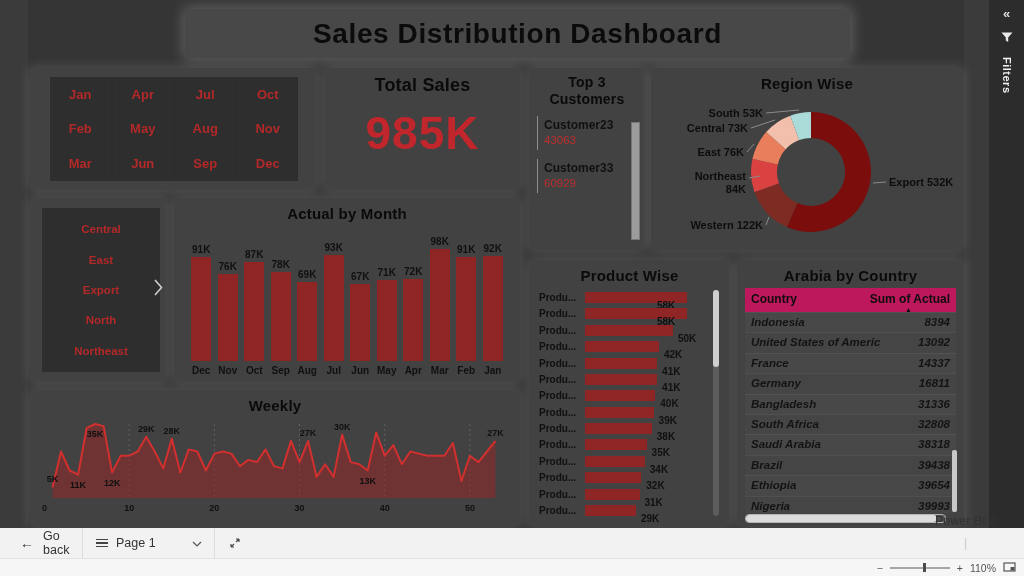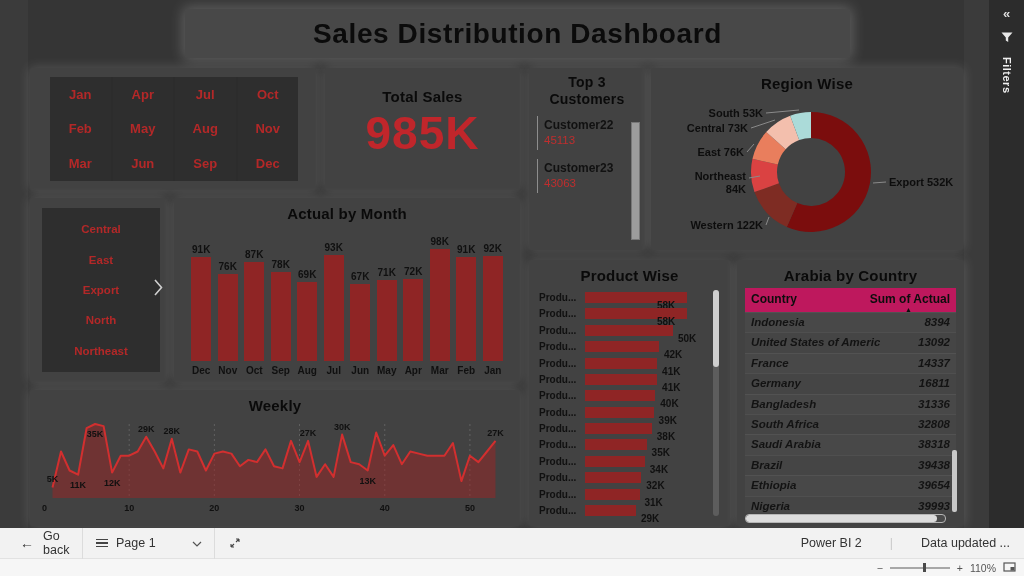--- a/index.html
+++ b/index.html
@@ -98,21 +98,21 @@
   .footer{position:absolute;left:0;top:528px;width:1024px;height:31px;background:#f2f2f2;
     display:flex;align-items:center;font-size:12.5px;color:#333;border-bottom:1px solid #e2e2e2;box-sizing:border-box;}
   .f-sep{width:1px;height:31px;background:#dcdcdc;flex:none;}
   .f-goback{width:82px;display:flex;align-items:center;gap:9px;padding-left:20px;box-sizing:border-box;cursor:pointer;}
   .f-back-arrow{font-size:14px;color:#333;}
   .f-page{width:131px;display:flex;align-items:center;gap:8px;padding:0 12px 0 13px;box-sizing:border-box;cursor:pointer;}
   .f-page .grow{flex:1;}
   .hamburger{width:12px;display:flex;flex-direction:column;gap:2.4px;}
   .hamburger div{height:1.4px;background:#444;}
   .f-collapse{padding:0 14px;cursor:pointer;display:flex;align-items:center;}
-  .f-right{margin-left:auto;display:flex;align-items:center;gap:28px;padding-right:14px;}
+  .f-right{margin-left:auto;display:flex;align-items:center;gap:8px;padding-right:14px;flex-direction:column;}
   .f-pipe{color:#c9c9c9;}
   
   .zoombar{position:absolute;left:0;top:559px;width:1024px;height:17px;background:#f6f6f6;
     display:flex;align-items:center;justify-content:flex-end;gap:7px;padding-right:8px;box-sizing:border-box;
     font-size:10.5px;color:#555;}
   .z-track{position:relative;width:60px;height:2px;background:#a8a8a8;}
   .z-thumb{position:absolute;left:55%;top:-3.5px;width:3px;height:9px;background:#4a4a4a;}
 </style>
 </head>
 <body>
@@ -134,37 +134,37 @@
       <div class="month-cell">Aug</div>
       <div class="month-cell">Nov</div>
       <div class="month-cell">Mar</div>
       <div class="month-cell">Jun</div>
       <div class="month-cell">Sep</div>
       <div class="month-cell">Dec</div>
     </div>
 </div>
 
 <div class="card total">
-  <div class="card-title" style="font-size:15px;margin-top:13px;">Total Sales</div>
+  <div class="card-title" style="font-size:18px;">Total Sales</div>
   <div class="big-number">985K</div>
 </div>
 
 <div class="card top3">
   <div class="card-title">
     <div>Top 3</div>
     <div>Customers</div>
   </div>
   <div class="cust-list" id="cust-list">
       <div class="cust-item">
-        <div class="cust-name">Customer22</div>
-        <div class="cust-val">45113</div>
-      </div>
-      <div class="cust-item">
         <div class="cust-name">Customer23</div>
         <div class="cust-val">43063</div>
+      </div>
+      <div class="cust-item">
+        <div class="cust-name">Customer33</div>
+        <div class="cust-val">60929</div>
       </div>
     </div>
   <div class="top3-scroll">
       <div class="thumb"></div>
     </div>
 </div>
 
 <div class="card regionwise">
   <svg id="donut-svg" width="312" height="182">
       <path d="M160,44 A60,60 0 1 1 135.84029718036575,158.92093189000855 L146.3095017355406,135.12186140433818 A34,34 0 1 0 160,70 Z" fill="#7b0d0d"></path>

